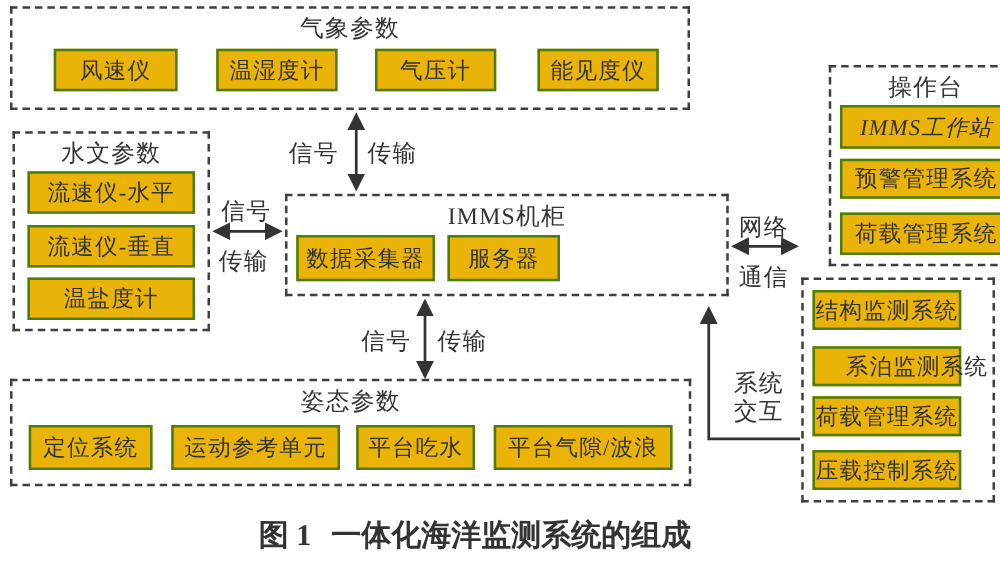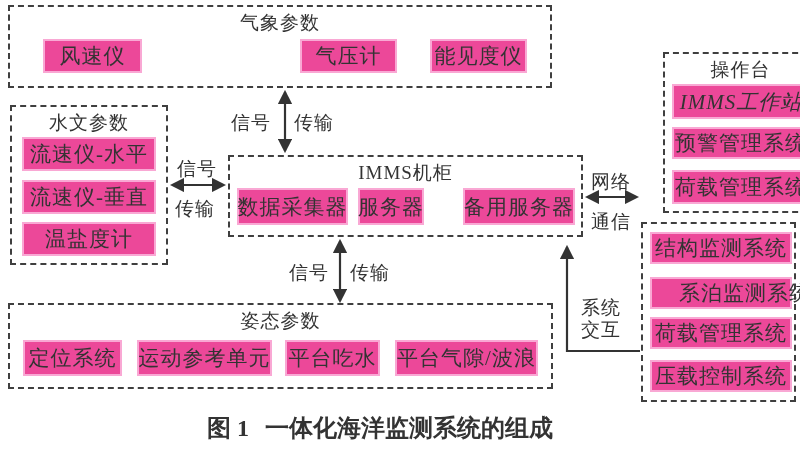--- a/index.html
+++ b/index.html
@@ -5,23 +5,23 @@
   html,body { margin:0; padding:0; background:#ffffff; }
   #stage {
     position:relative; width:800px; height:449px;
     background:#ffffff; overflow:hidden;
     font-family:"Liberation Serif","DejaVu Serif",serif;
     color:#333333;
   }
   .grp { position:absolute; border:2px dashed #3f3f3f; box-sizing:border-box; background:transparent; }
   .grp-title { position:absolute; left:0; right:0; top:3px; text-align:center; font-size:19px; white-space:nowrap; letter-spacing:1px; }
   .ibox {
-    position:absolute; border:2px solid #f9a8d4; box-sizing:border-box;
+    position:absolute; border:2px solid #4d7c0f; box-sizing:border-box;
     display:flex; align-items:center; justify-content:center;
-    font-size:21px; white-space:nowrap; background:#ec4899; letter-spacing:1px;
+    font-size:18px; white-space:nowrap; background:#eab308; letter-spacing:1px;
   }
   .lbl { position:absolute; font-size:19px; white-space:nowrap; letter-spacing:1px; }
   #arrows { position:absolute; left:0; top:0; width:800px; height:449px; pointer-events:none; }
 
   
   #g-met   { left:8px;   top:5px;   width:544px; height:83px; }
   #g-met .ibox { top:32px; height:34px; }
   #met-i1  { left:33px;  width:99px; }
   #met-i2  { left:163px; width:97px; }
   #met-i3  { left:290px; width:97px; }
@@ -31,33 +31,33 @@
   #g-hydro { left:10px;  top:105px; width:158px; height:160px; }
   #g-hydro .ibox { left:10px; width:134px; height:34px; }
   #hyd-i1  { top:30px; }
   #hyd-i2  { top:73px; }
   #hyd-i3  { top:115px; }
 
   
   #g-imms  { left:228px; top:155px; width:355px; height:82px; }
   #g-imms .ibox { top:31px; height:37px; }
   #imms-i1 { left:7px;   width:111px; }
-  #imms-i2 { left:128px; width:66px; }
+  #imms-i2 { left:128px; width:90px; }
   #imms-i3 { left:233px; width:112px; }
 
   
   #g-console { left:663px; top:52px; width:155px; height:161px; }
   #g-console .ibox { left:7px; width:138px; }
   #con-i1 { top:30px;  height:35px;font-style:italic; }
   #con-i2 { top:73px;  height:32px; }
   #con-i3 { top:116px; height:34px; }
 
   
   #g-monitor { left:641px; top:222px; width:155px; height:180px; }
-  #g-monitor .ibox { left:7px; width:142px; height:32px; }
+  #g-monitor .ibox { left:7px; width:119px; height:32px; }
   #mon-i1 { top:8px; }
   #mon-i2 { top:53px;padding-left:48px; }
   #mon-i3 { top:93px; }
   #mon-i4 { top:136px; }
 
   
   #g-att   { left:8px; top:303px; width:545px; height:86px; }
   #g-att .ibox { top:35px; height:36px; }
   #att-i1  { left:13px;  width:99px; }
   #att-i2  { left:127px; width:135px; }
@@ -66,52 +66,52 @@
 
   
   #lbl-a1 { left:231px; top:110px; }
   #lbl-a2 { left:294px; top:110px; }
   #lbl-b1 { left:177px; top:156px; }
   #lbl-b2 { left:175px; top:196px; }
   #lbl-c1 { left:289px; top:260px; }
   #lbl-c2 { left:350px; top:260px; }
   #lbl-d1 { left:591px; top:169px; }
   #lbl-d2 { left:591px; top:209px; }
-  #lbl-e  { left:581px; top:297px; width:46px; text-align:left; line-height:22px; }
+  #lbl-e  { left:581px; top:297px; width:46px; text-align:right; line-height:22px; }
 
   .caption {
     position:absolute; top:412px; left:0; width:760px;
     text-align:center; font-size:24px; font-weight:bold; white-space:nowrap;
   }
   .caption .cap-label { margin-right:16px; }
 </style>
 </head>
 <body>
 
 <div id="stage">
 
   <div class="grp" id="g-met">
     <div class="grp-title">气象参数</div>
     <div class="ibox" id="met-i1">风速仪</div>
+    <div class="ibox" id="met-i2">温湿度计</div>
     <div class="ibox" id="met-i3">气压计</div>
     <div class="ibox" id="met-i4">能见度仪</div>
   </div>
 
   <div class="grp" id="g-hydro">
     <div class="grp-title">水文参数</div>
     <div class="ibox" id="hyd-i1">流速仪-水平</div>
     <div class="ibox" id="hyd-i2">流速仪-垂直</div>
     <div class="ibox" id="hyd-i3">温盐度计</div>
   </div>
 
   <div class="grp" id="g-imms">
     <div class="grp-title">IMMS机柜</div>
     <div class="ibox" id="imms-i1">数据采集器</div>
     <div class="ibox" id="imms-i2">服务器</div>
-    <div class="ibox" id="imms-i3">备用服务器</div>
   </div>
 
   <div class="grp" id="g-console">
     <div class="grp-title">操作台</div>
     <div class="ibox" id="con-i1">IMMS工作站</div>
     <div class="ibox" id="con-i2">预警管理系统</div>
     <div class="ibox" id="con-i3">荷载管理系统</div>
   </div>
 
   <div class="grp" id="g-monitor">

